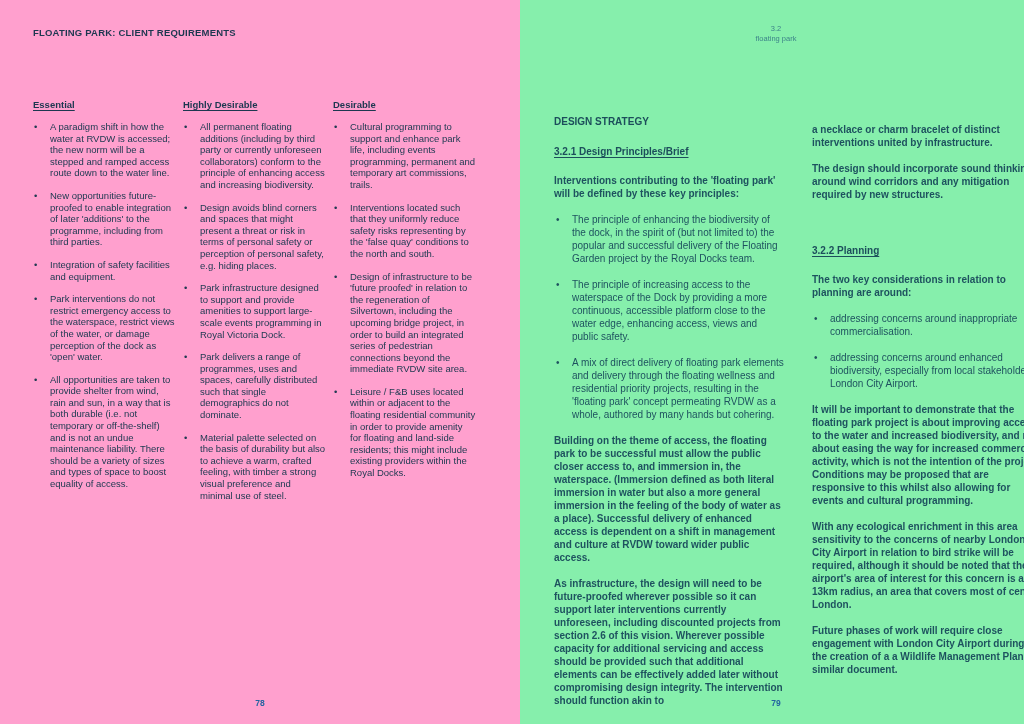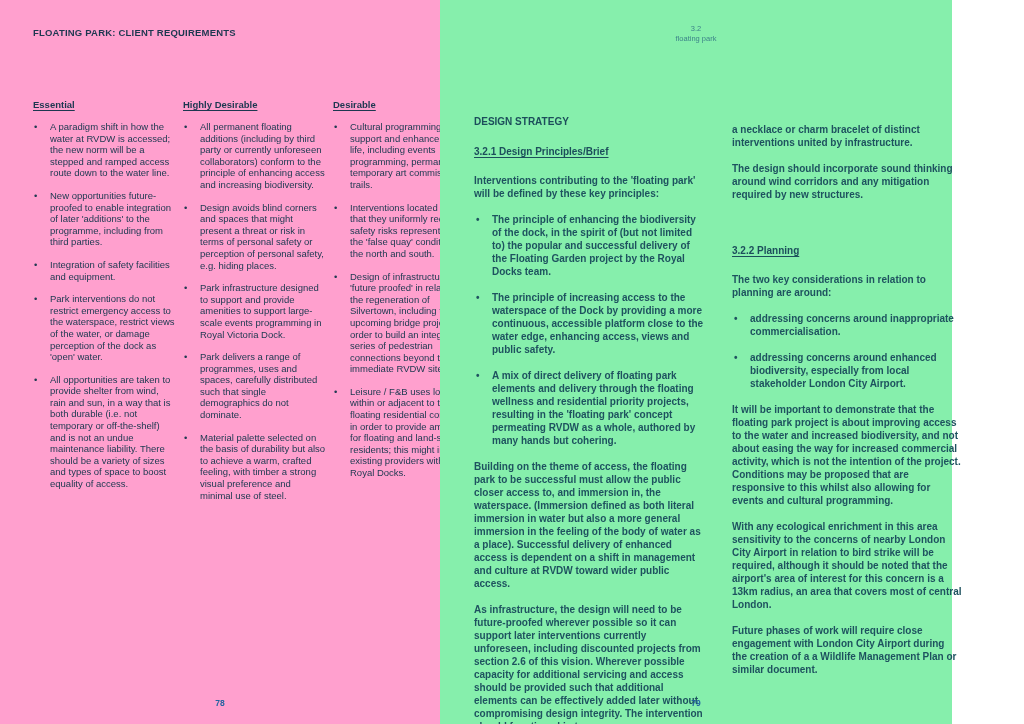--- a/index.html
+++ b/index.html
@@ -7,21 +7,21 @@
     width: 1024px; height: 724px;
     font-family: "Liberation Sans", "DejaVu Sans", sans-serif;
     display: flex;
     background: #fff;
     overflow: hidden;
   }
 
   
   .left-page {
     position: relative;
-    width: 440px; height: 724px;
+    width: 520px; height: 724px;
     background: #ffa0ce;
     box-sizing: border-box;
     color: #203a52;
     flex: none;
   }
   .lp-title {
     position: absolute;
     left: 33px; top: 27px;
     font-size: 9.5px; font-weight: bold;
     letter-spacing: 0.2px;
@@ -101,21 +101,21 @@
     text-decoration: underline;
     text-underline-offset: 2px;
     margin: 0 0 10px 0;
   }
   .rp-para {
     font-size: 10px;
     line-height: 13px;
     margin: 7px 0 13px 0;
     font-weight: bold;
   }
-  .rp-bullet-list { margin: 0 0 0 0; padding: 0; font-weight: bold; }
+  .rp-bullet-list { margin: 0 0 0 0; padding: 0; }
   .rp-bullet-item {
     position: relative;
     padding-left: 18px;
     font-size: 10px;
     line-height: 13px;
     margin-bottom: 13px;
   }
   .rp-bullet-item::before {
     content: "\2022";
     position: absolute;

